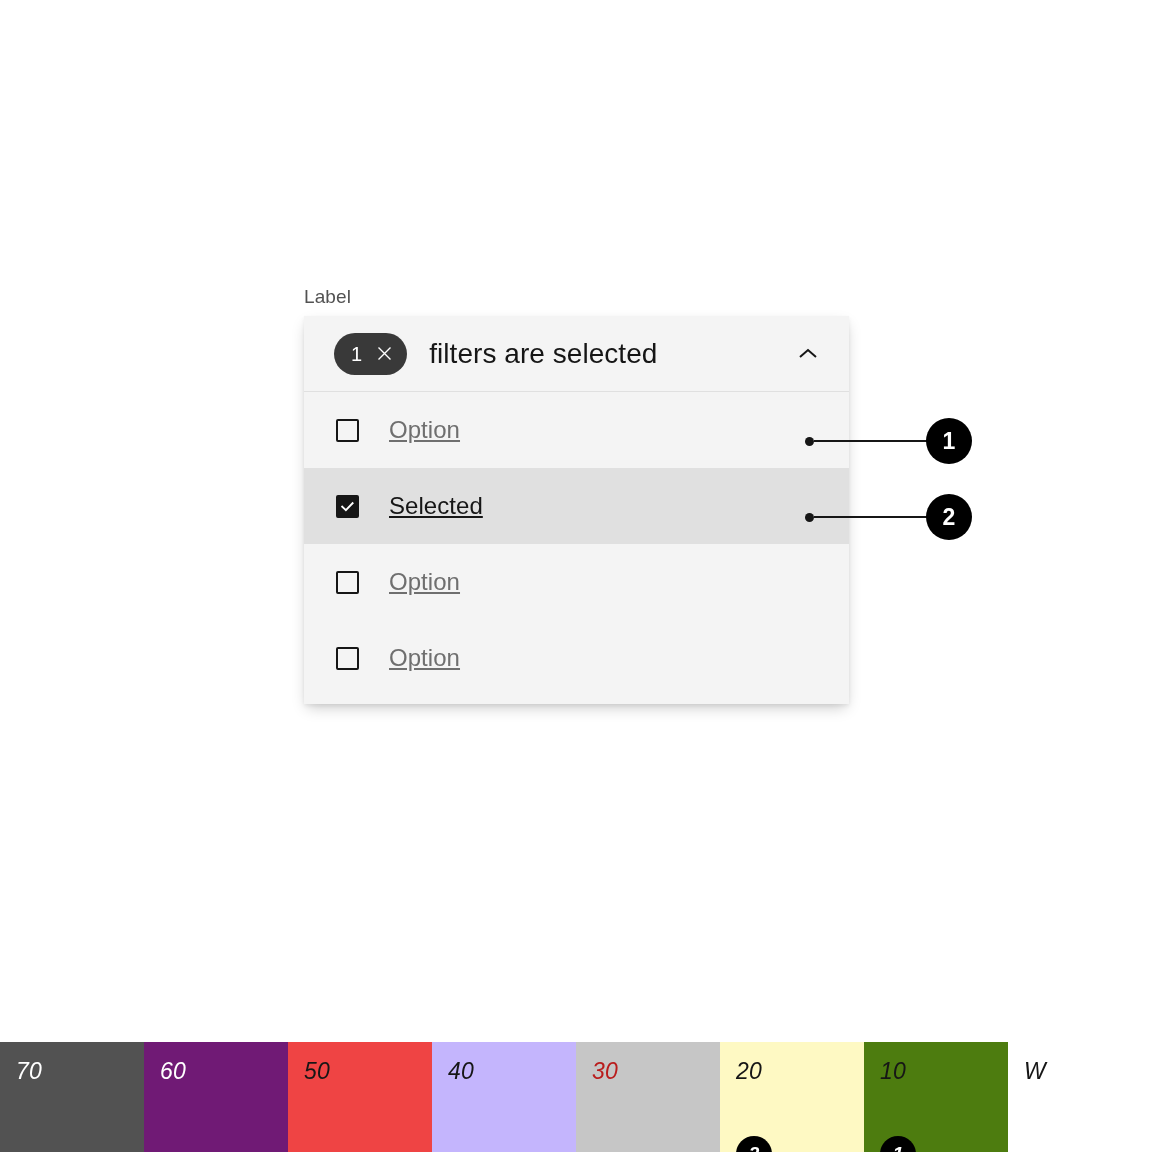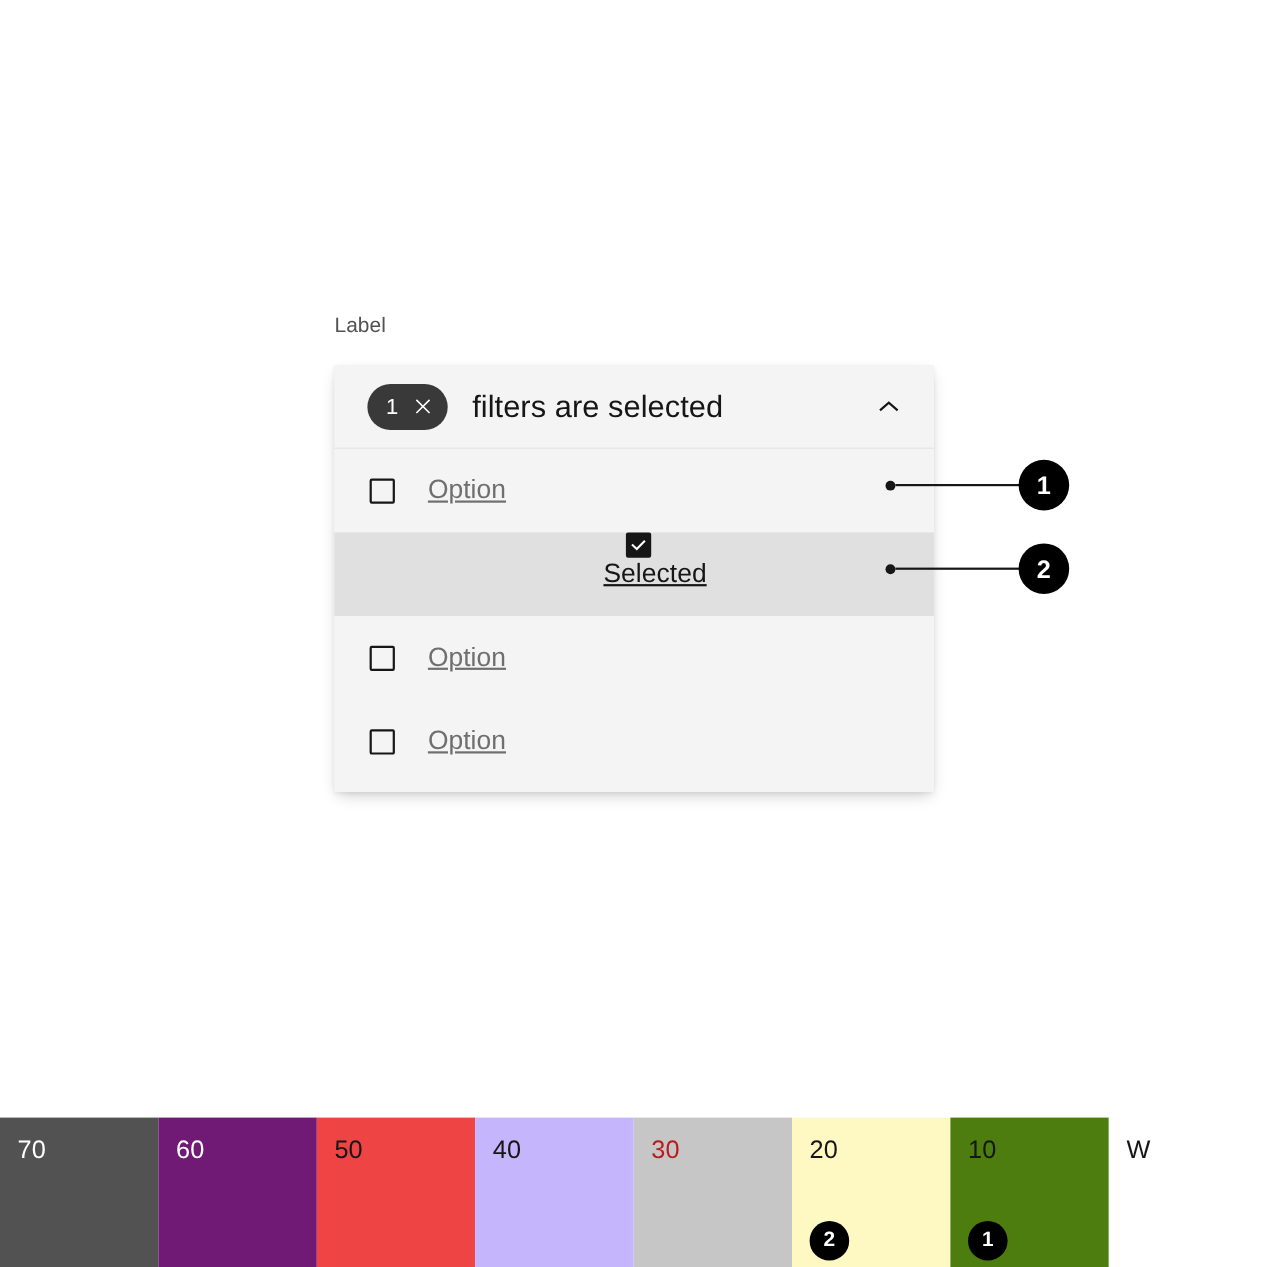--- a/index.html
+++ b/index.html
@@ -22,21 +22,21 @@
     left: 304px;
     top: 284px;
     width: 545px;
   }
 
   .field-label {
     font-size: 19px;
     line-height: 26px;
     color: #525252;
     letter-spacing: 0.1px;
-    margin-bottom: 22px;
+    margin-bottom: 6px;
     height: 26px;
   }
 
   .dropdown {
     position: relative;
     width: 545px;
     background: #f4f4f4;
     box-shadow: 0 6px 14px -3px rgba(0,0,0,0.22), 0 2px 4px rgba(0,0,0,0.06);
   }
 
@@ -110,21 +110,20 @@
     display: flex;
     align-items: center;
     padding: 0 24px 0 32px;
     box-sizing: border-box;
     background: #f4f4f4;
     cursor: pointer;
     position: relative;
   }
   .option-row.selected {
     background: #e0e0e0;
-    flex-direction: column;
   }
 
   .checkbox {
     width: 23px;
     height: 23px;
     box-sizing: border-box;
     border: 2px solid #161616;
     border-radius: 2px;
     background: transparent;
     flex: 0 0 auto;
@@ -188,22 +187,23 @@
   #callout-2 { left: 805px; top: 494px; }
   #callout-1 .callout-line { width: 114px; }
   #callout-2 .callout-line { width: 114px; }
 
   
   .swatch-strip {
     position: absolute;
     left: 0;
     bottom: 0;
     width: 1152px;
-    height: 136px;
-    display: flex;
+    height: 110px;
+    display: flex;
+    font-style: italic;
   }
   .swatch {
     width: 144px;
     height: 144px;
     position: relative;
     box-sizing: border-box;
   }
   .swatch-label {
     position: absolute;
     left: 16px;

